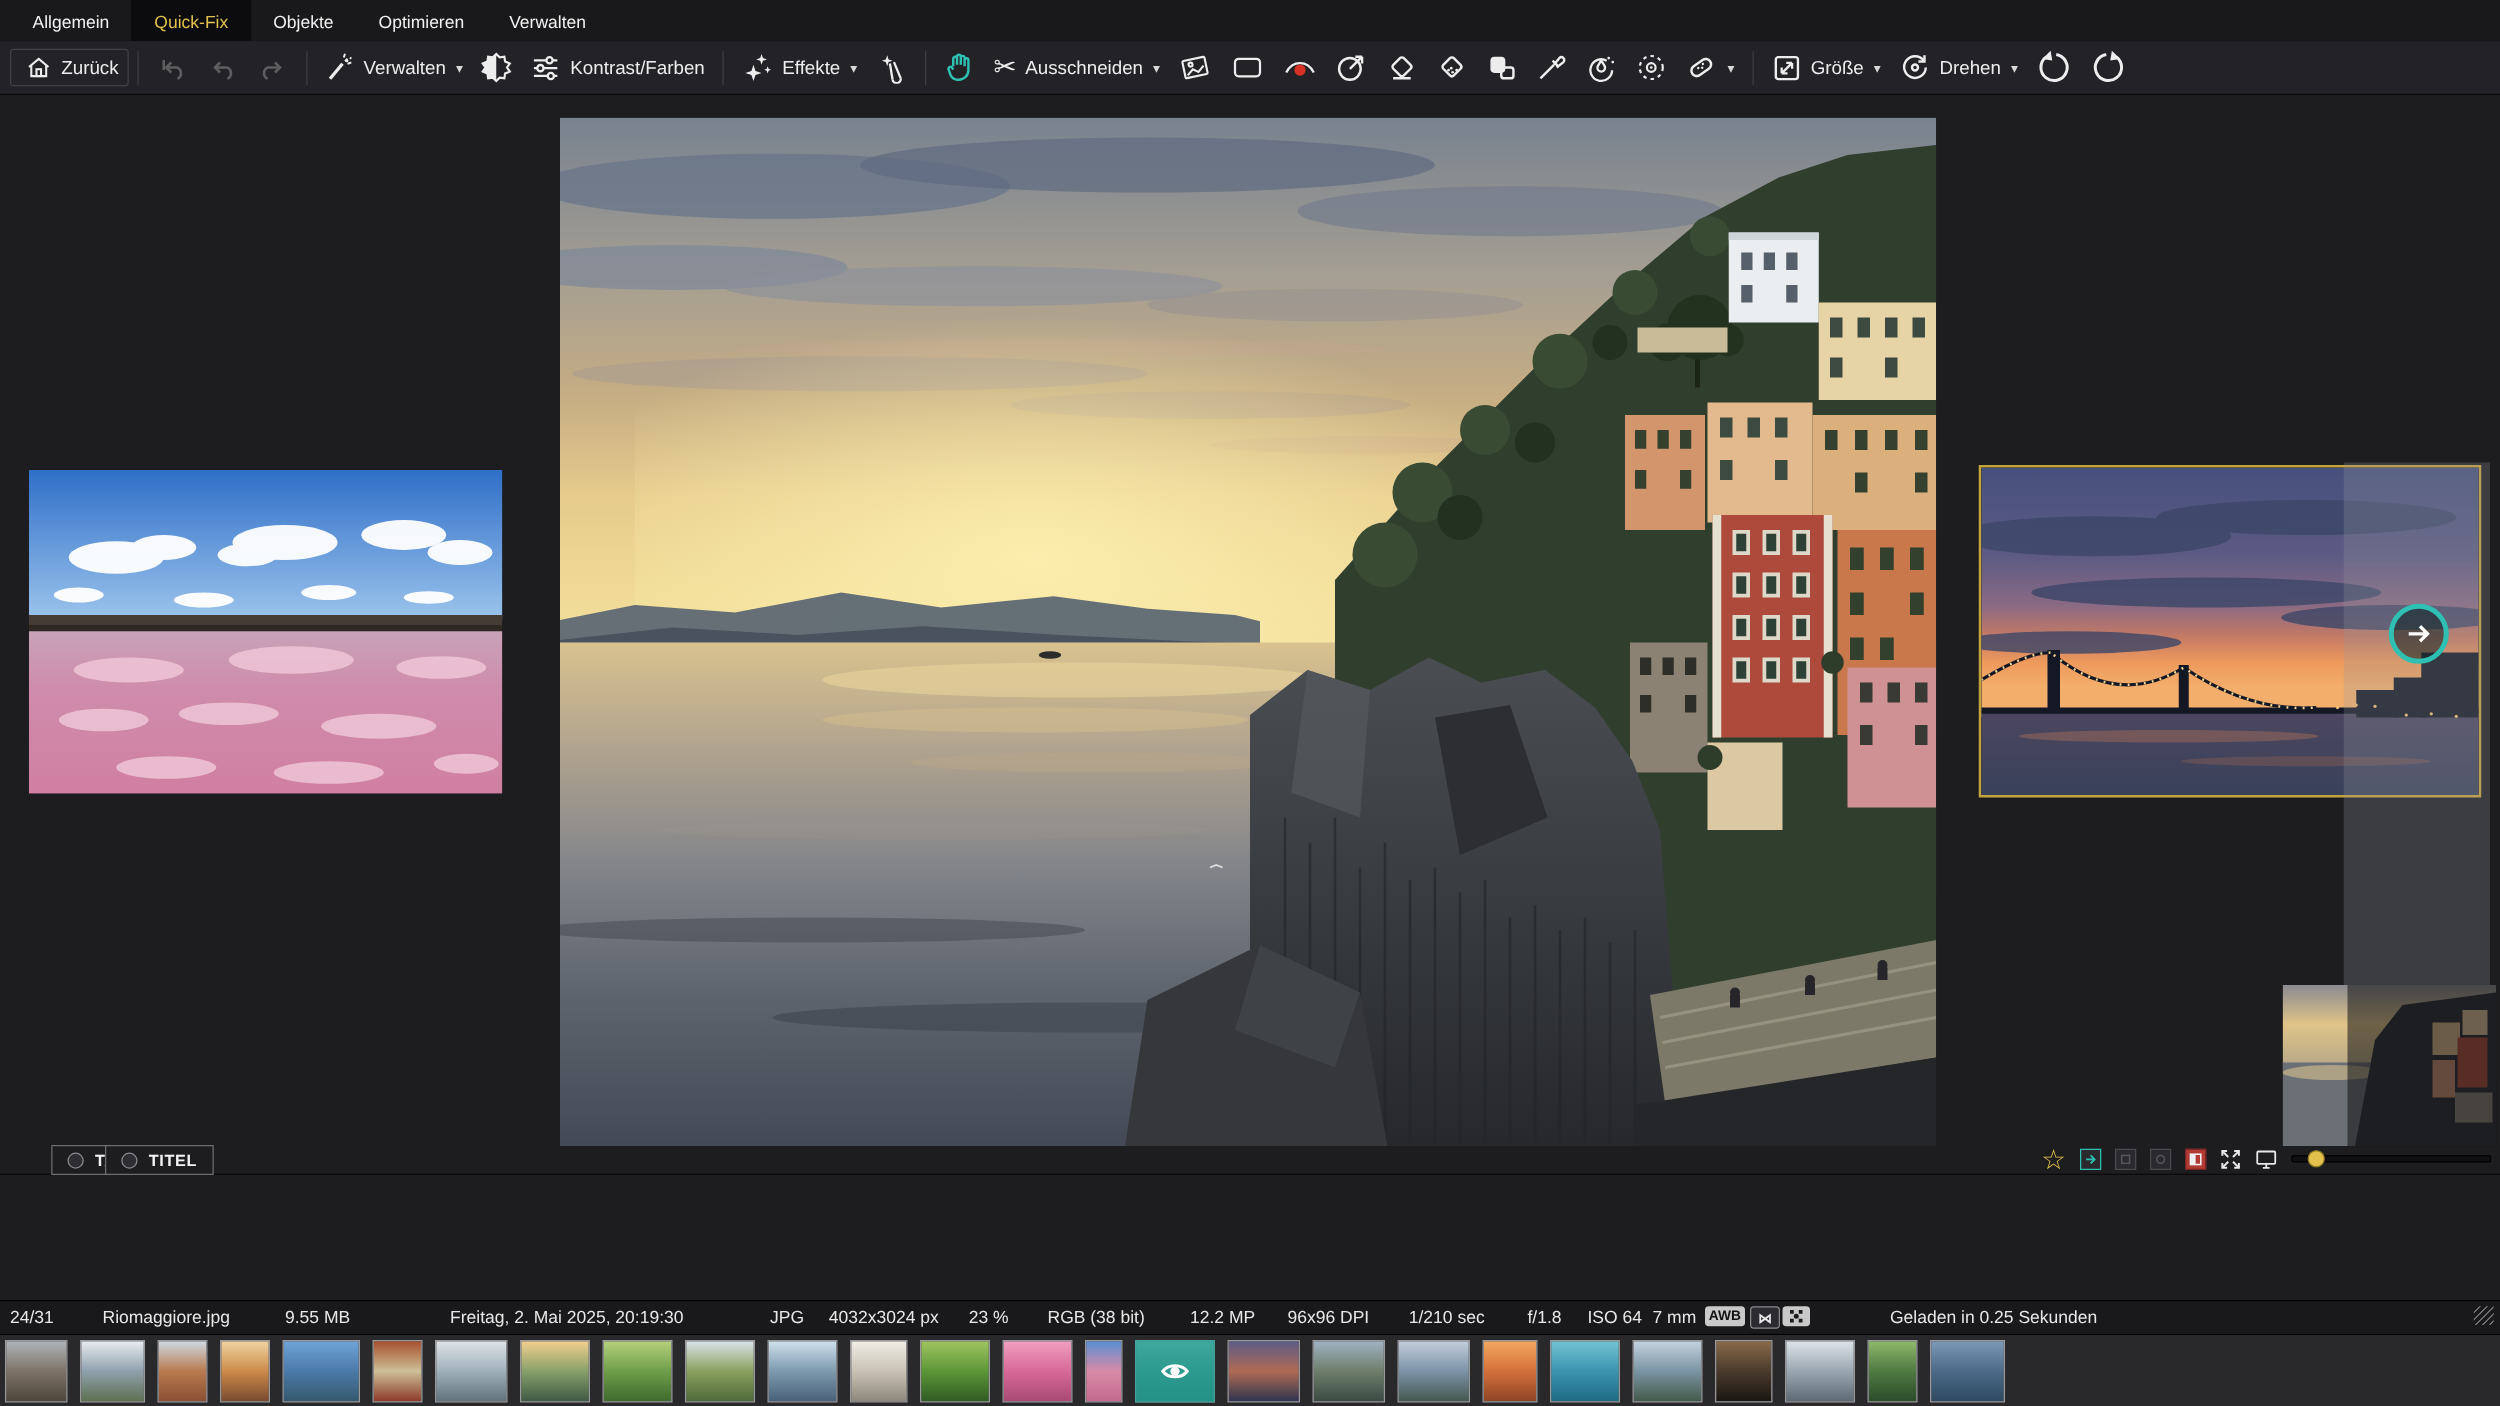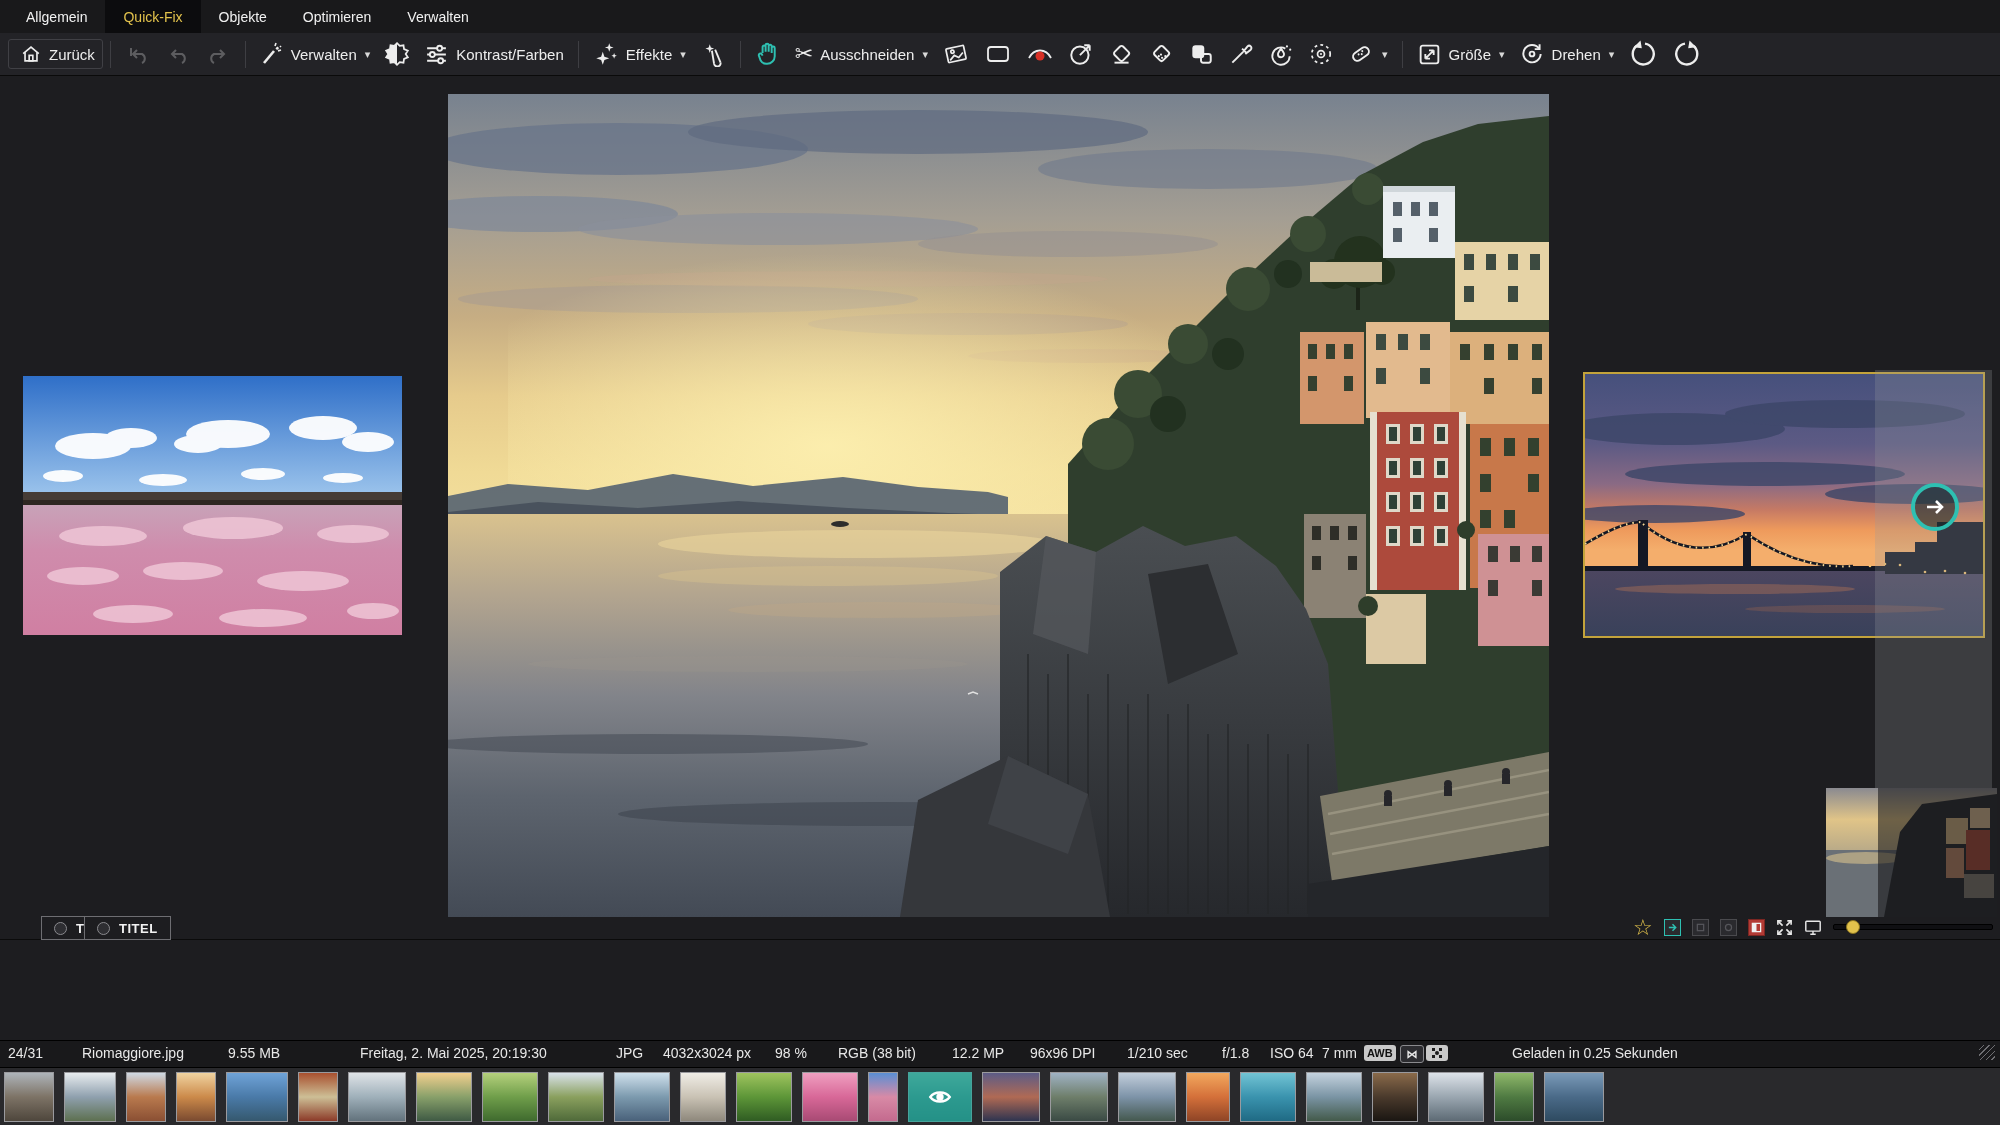--- a/index.html
+++ b/index.html
@@ -652,21 +652,21 @@
     </span>
   </div>
 
   <div class="statusbar">
     <span style="left:8px">24/31</span>
     <span style="left:82px">Riomaggiore.jpg</span>
     <span style="left:228px">9.55 MB</span>
     <span style="left:360px">Freitag, 2. Mai 2025, 20:19:30</span>
     <span style="left:616px">JPG</span>
     <span style="left:663px">4032x3024 px</span>
-    <span style="left:775px">98 %</span>
+    <span style="left:775px">23 %</span>
     <span style="left:838px">RGB (38 bit)</span>
     <span style="left:952px">12.2 MP</span>
     <span style="left:1030px">96x96 DPI</span>
     <span style="left:1127px">1/210 sec</span>
     <span style="left:1222px">f/1.8</span>
     <span style="left:1270px">ISO 64</span>
     <span style="left:1322px">7 mm</span>
     <span class="badge" style="left:1364px">AWB</span>
     <span class="badge darkb" style="left:1400px;width:16px;justify-content:center;">⋈</span>
     <span class="badge" style="left:1426px;width:16px;justify-content:center;">

